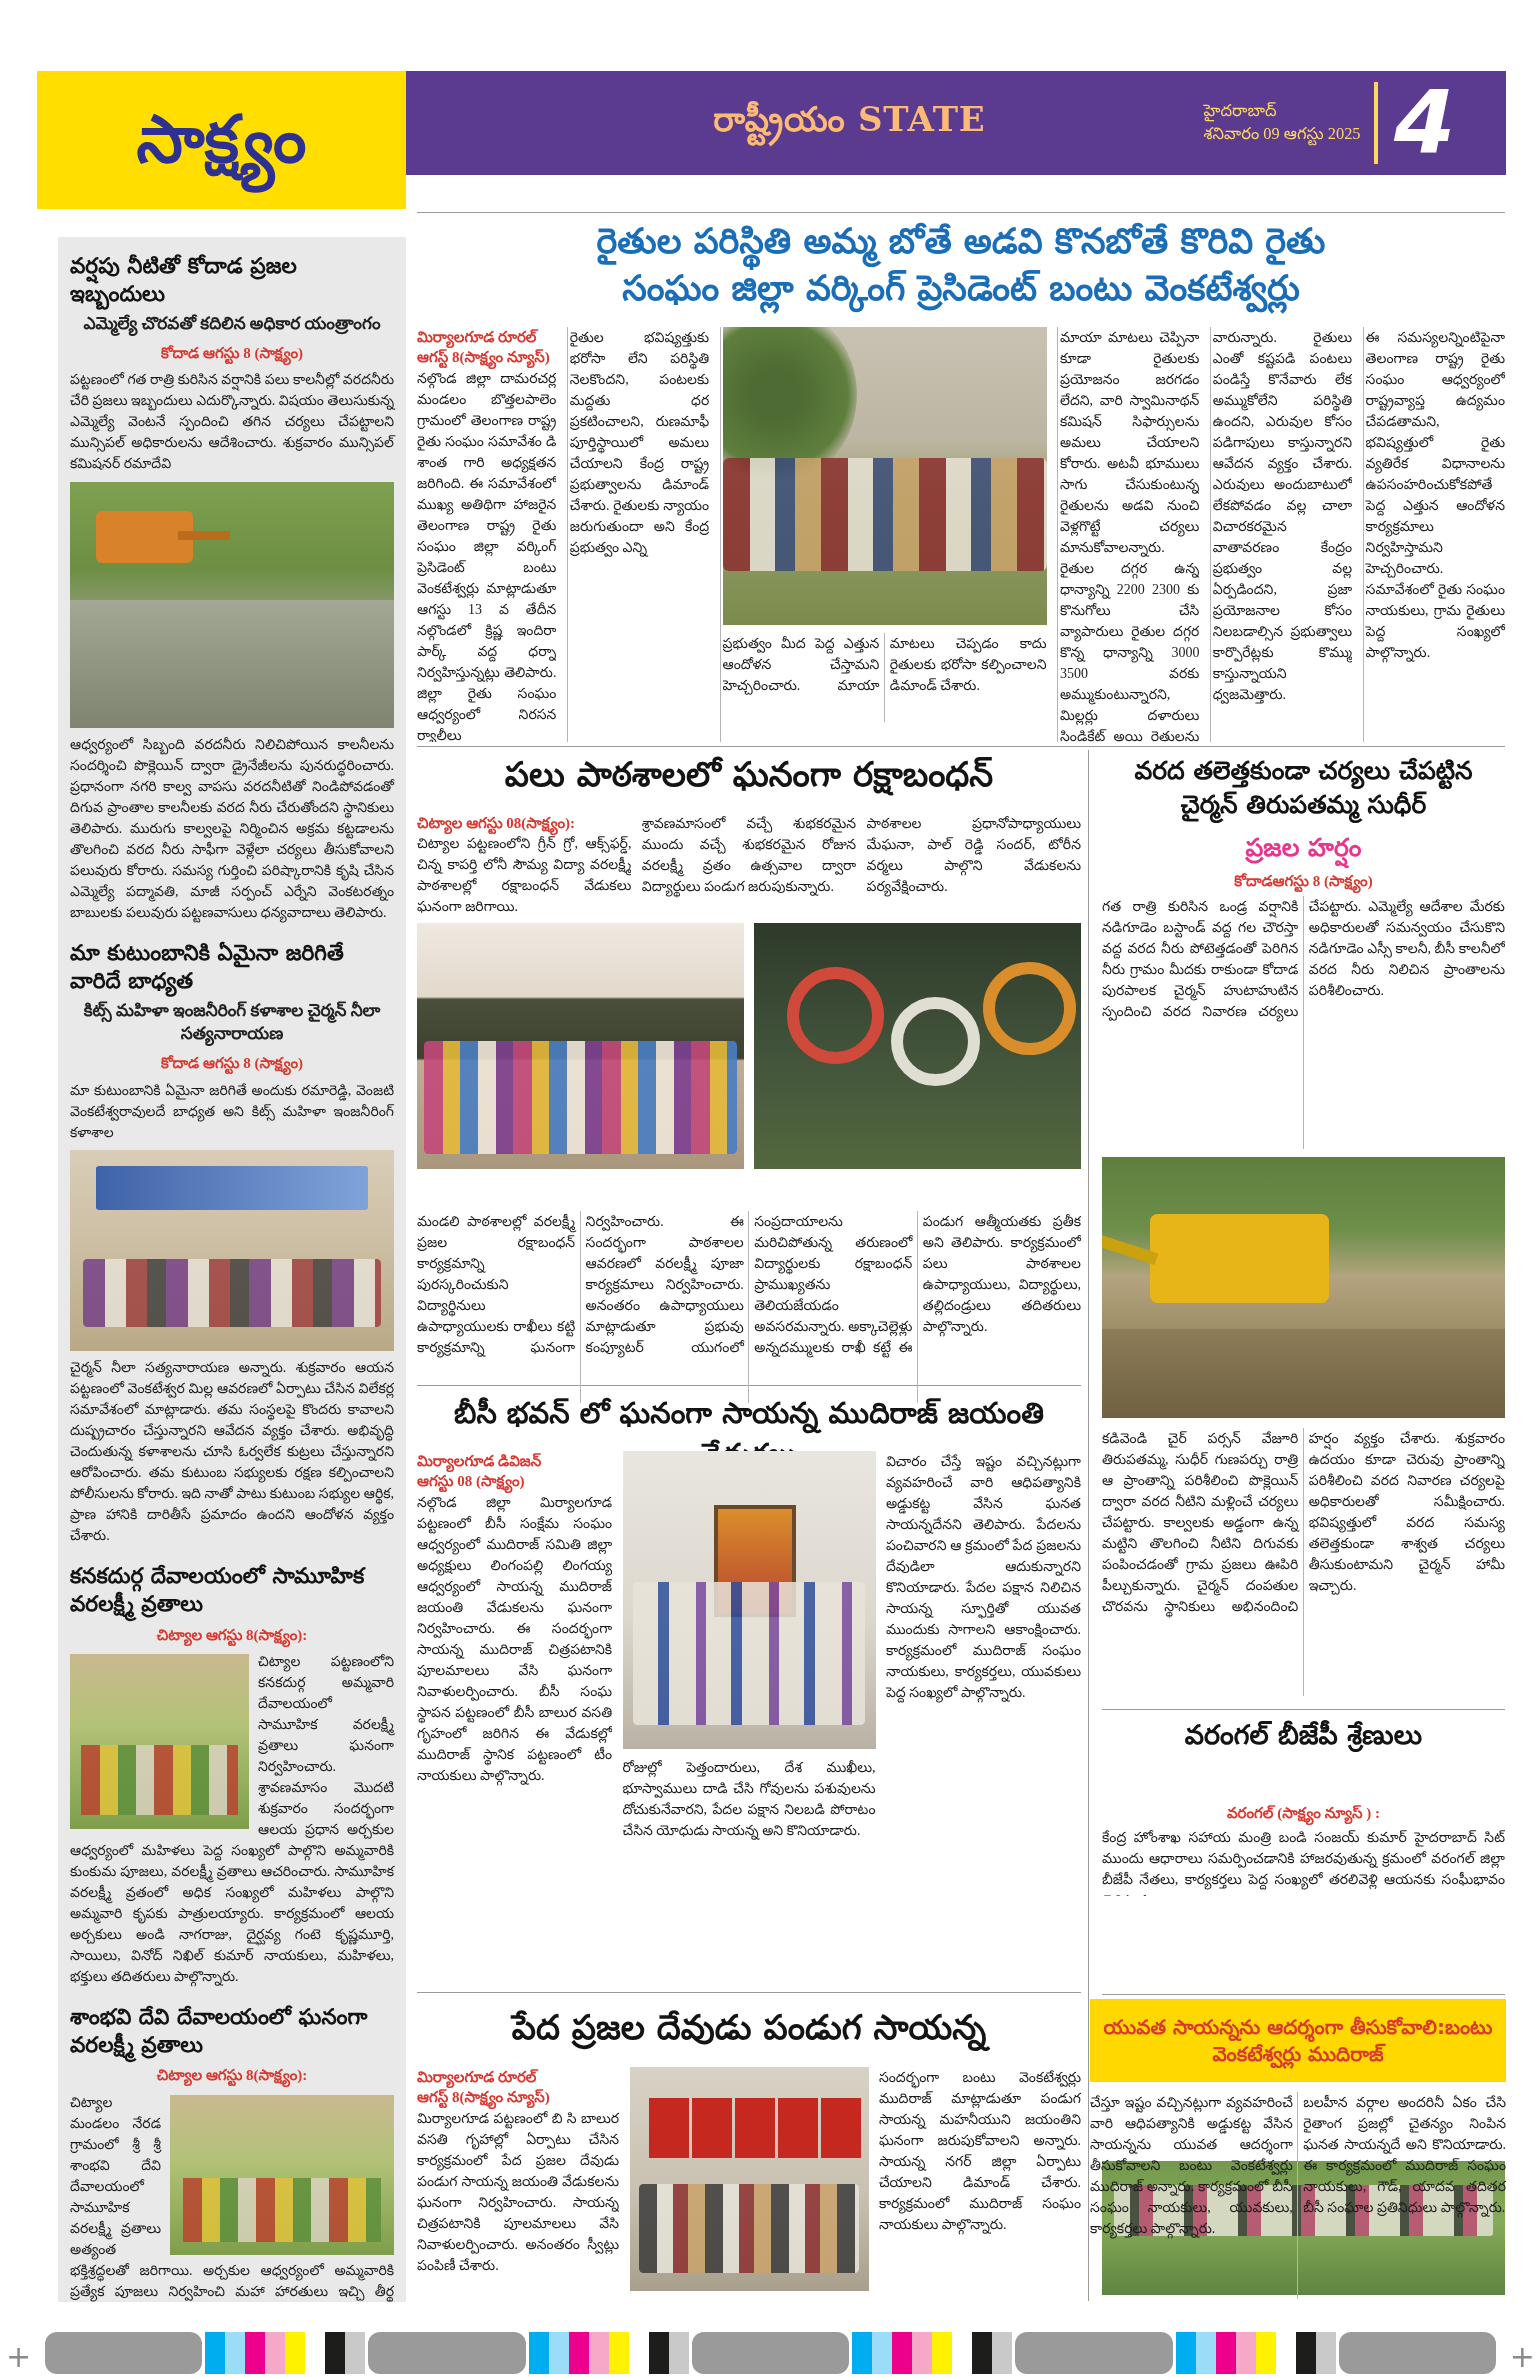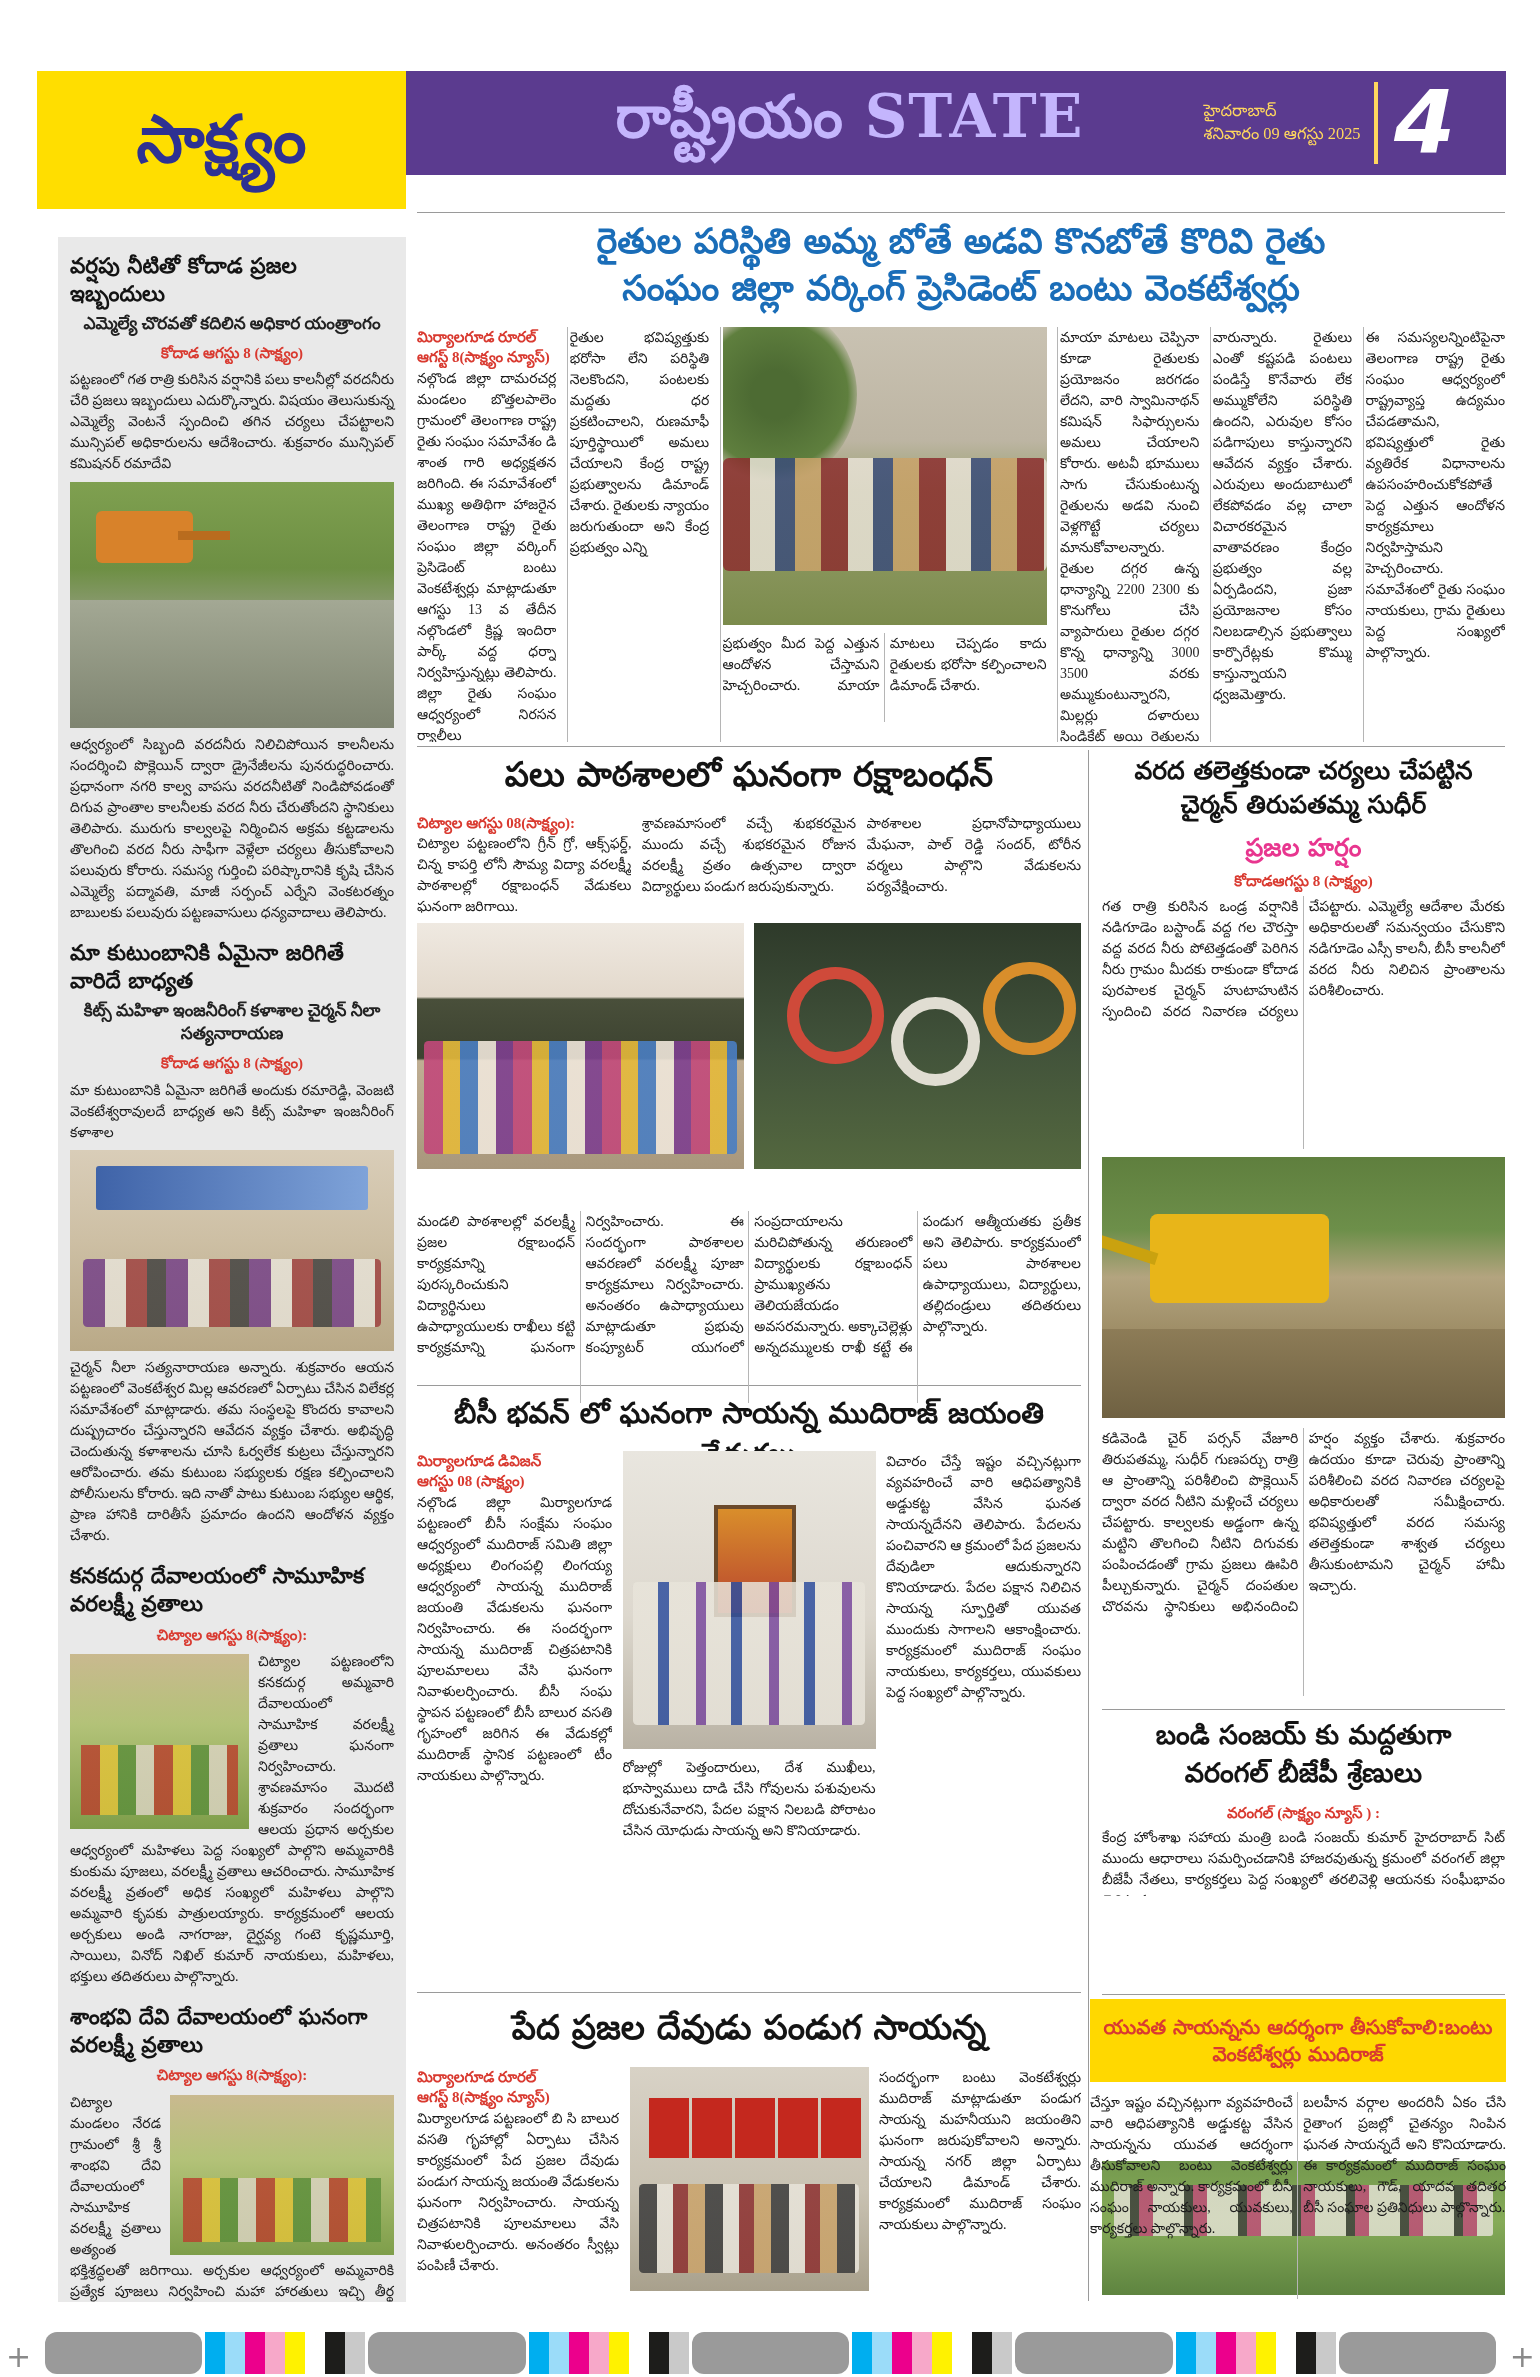--- a/index.html
+++ b/index.html
@@ -9,22 +9,22 @@
     font-family:"Liberation Serif","DejaVu Serif",serif; color:#1c1c1c;
   }
   .abs { position:absolute; }
 
   
   .logo-box { left:37px; top:71px; width:369px; height:138px; background:#ffde00;
     display:flex; align-items:center; justify-content:center; }
   .logo-text { font-family:"DejaVu Sans",sans-serif; font-weight:bold; font-size:66px; color:#2e3192; line-height:1; }
   .band { left:406px; top:71px; width:1100px; height:104px; background:#5b3b8f;
     display:flex; align-items:center; }
-  .section-title { flex:1; text-align:center; color:#c4b5fd; font-family:"DejaVu Serif",serif;
-    font-weight:bold; font-size:59px; letter-spacing:0.7px; padding-left:89px; }
+  .section-title { flex:1; text-align:center; color:#fdba74; font-family:"DejaVu Serif",serif;
+    font-weight:bold; font-size:34px; letter-spacing:0.7px; padding-left:89px; }
   .city-date { text-align:left; color:#ffd75e; font-size:16.4px; line-height:1.4; padding-right:13.4px; }
   .band-rule { width:3.7px; height:82px; background:#ffd75e; margin-right:16.4px; }
   .page-num { width:112px; color:#ffffff; font-family:"DejaVu Sans",sans-serif;
     font-weight:bold; font-size:88px; line-height:1; font-style:italic; }
 
   
   .hline { background:#9a9a9a; height:0.7px; }
   .vline { background:#9a9a9a; width:0.7px; }
 
   
@@ -305,21 +305,20 @@
     <div class="photo bc-photo">
       <div class="portrait"></div>
       <div class="men"></div>
     </div>
     <div class="bt">రోజుల్లో పెత్తందారులు, దేశ ముఖీలు, భూస్వాములు దాడి చేసి గోవులను పశువులను దోచుకునేవారని, పేదల పక్షాన నిలబడి పోరాటం చేసిన యోధుడు సాయన్న అని కొనియాడారు.</div>
   </div>
   <div class="bc-col bt">విచారం చేస్తే ఇష్టం వచ్చినట్లుగా వ్యవహరించే వారి ఆధిపత్యానికి అడ్డుకట్ట వేసిన ఘనత సాయన్నదేనని తెలిపారు. పేదలను పంచివారని ఆ క్రమంలో పేద ప్రజలను దేవుడిలా ఆదుకున్నారని కొనియాడారు. పేదల పక్షాన నిలిచిన సాయన్న స్ఫూర్తితో యువత ముందుకు సాగాలని ఆకాంక్షించారు. కార్యక్రమంలో ముదిరాజ్ సంఘం నాయకులు, కార్యకర్తలు, యువకులు పెద్ద సంఖ్యలో పాల్గొన్నారు.</div>
 </div>
 
 <div class="abs sec-head bandi-head">
-  <div>బండి సంజయ్ కు మద్దతుగా</div>
   <div>వరంగల్ బీజేపీ శ్రేణులు</div>
 </div>
 <div class="abs dateline bandi-date">వరంగల్ (సాక్ష్యం న్యూస్ ) :</div>
 <div class="abs bt bandi-body">కేంద్ర హోంశాఖ సహాయ మంత్రి బండి సంజయ్ కుమార్ హైదరాబాద్ సిట్ ముందు ఆధారాలు సమర్పించడానికి హాజరవుతున్న క్రమంలో వరంగల్ జిల్లా బీజేపీ నేతలు, కార్యకర్తలు పెద్ద సంఖ్యలో తరలివెళ్లి ఆయనకు సంఘీభావం తెలిపారు.</div>
 <div class="abs photo field-photo bandi-photo">
   <div class="crowd"></div>
 </div>
 
 <div class="abs sec-head peda-head">పేద ప్రజల దేవుడు పండుగ సాయన్న</div>
 <div class="abs peda-row">

